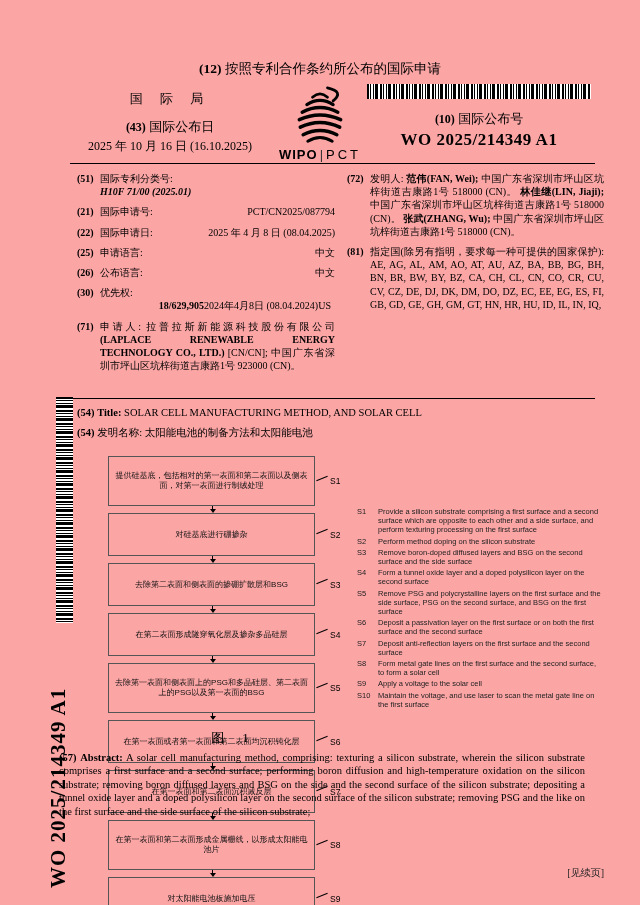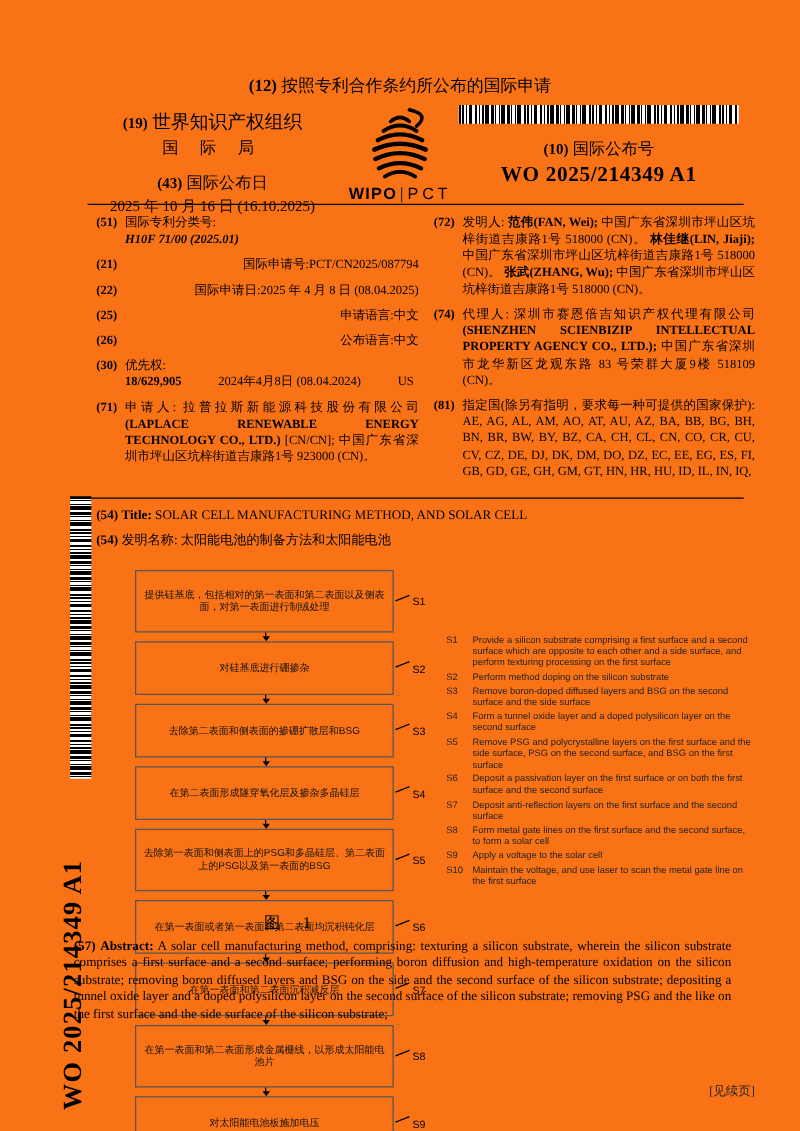--- a/index.html
+++ b/index.html
@@ -1,16 +1,16 @@
 <!DOCTYPE html>
 <html><head>
 <meta charset="utf-8">
 <style>
   html,body{margin:0;padding:0;background:#888;}
-  .page{position:relative;width:640px;height:905px;background:#f97316;color:#000;
+  .page{position:relative;width:640px;height:905px;background:#fca5a5;color:#000;
         font-family:"Liberation Serif", serif;overflow:hidden;}
   .abs{position:absolute;}
 
   
   .line12{top:60px;left:0;width:640px;text-align:center;font-size:13.5px;}
   .line12 .tag{font-weight:bold;}
   .hdr-left{top:88px;left:70px;width:200px;text-align:center;}
   .hdr-left .org{font-size:15px;}
   .hdr-left .org .tag{font-weight:bold;font-size:12px;}
   .hdr-left .bureau{font-size:13px;letter-spacing:7px;margin-top:2px;}
@@ -32,23 +32,23 @@
   .rule{left:70px;width:525px;border-top:1.6px solid #000;}
   .rule-1{top:163px;}
   .rule-2{top:398px;}
 
   
   .biblio{top:172px;left:77px;width:527px;display:flex;font-size:10px;line-height:13.2px;}
   .col-l{width:258px;margin-right:12px;}
   .col-r{width:257px;}
   .entry{position:relative;padding-left:23px;margin-bottom:7px;}
   .entry .tag{position:absolute;left:0;top:0;font-weight:bold;}
-  .kv{display:flex;justify-content:flex-end;}
+  .kv{display:flex;justify-content:space-between;}
   .ipc-v{font-weight:bold;font-style:italic;}
-  .prio-row{display:flex;justify-content:space-between;padding-right:4px;}
+  .prio-row{display:flex;justify-content:flex-end;padding-right:4px;}
   .just{text-align:justify;}
   .bd{font-weight:bold;}
 
   
   .t54{left:77px;width:527px;font-size:10.5px;line-height:13px;}
   .t54 .tag,.t54 .key{font-weight:bold;text-align:center;}
   .t54-en{top:406px;}
   .t54-zh{top:426px;}
   .t54-zh .key{font-weight:normal;}
 
@@ -93,24 +93,20 @@
 <body>
 
 <div class="page">
 
   <div class="abs line12">
     <span class="tag">(12)</span>
     <span>按照专利合作条约所公布的国际申请</span>
   </div>
 
   <div class="abs hdr-left">
-    <div class="org">
-      <span class="tag">(19)</span>
-      <span>世界知识产权组织</span>
-    </div>
     <div class="bureau">国 际 局</div>
     <div class="pubdate-t">
       <span class="tag">(43)</span>
       <span>国际公布日</span>
     </div>
     <div class="pubdate-v">2025 年 10 月 16 日 (16.10.2025)</div>
   </div>
 
   <div class="abs logo-wrap">
     <svg class="logo-svg" width="60" height="62" viewBox="0 0 64 66">
@@ -198,27 +194,20 @@
         <span class="tag">(72)</span>
         <span>发明人:</span>
         <span class="bd">范伟(FAN, Wei);</span>
         <span>中国广东省深圳市坪山区坑梓街道吉康路1号 518000 (CN)。</span>
         <span class="bd">林佳继(LIN, Jiaji);</span>
         <span>中国广东省深圳市坪山区坑梓街道吉康路1号 518000 (CN)。</span>
         <span class="bd">张武(ZHANG, Wu);</span>
         <span>中国广东省深圳市坪山区坑梓街道吉康路1号 518000 (CN)。</span>
       </div>
       <div class="entry just">
-        <span class="tag">(74)</span>
-        <span>代理人:</span>
-        <span>深圳市赛恩倍吉知识产权代理有限公司</span>
-        <span class="bd">(SHENZHEN SCIENBIZIP INTELLECTUAL PROPERTY AGENCY CO., LTD.);</span>
-        <span>中国广东省深圳市龙华新区龙观东路 83 号荣群大厦9楼 518109 (CN)。</span>
-      </div>
-      <div class="entry just">
         <span class="tag">(81)</span>
         <span>指定国</span><span>(除另有指明，要求每一种可提供的国家保护): AE, AG, AL, AM, AO, AT, AU, AZ, BA, BB, BG, BH, BN, BR, BW, BY, BZ, CA, CH, CL, CN, CO, CR, CU, CV, CZ, DE, DJ, DK, DM, DO, DZ, EC, EE, EG, ES, FI, GB, GD, GE, GH, GM, GT, HN, HR, HU, ID, IL, IN, IQ,</span>
       </div>
     </div>
   </div>
 
   <div class="abs barcode-left"></div>
   <div class="abs side-pubno">WO 2025/214349 A1</div>
 
   <div class="abs rule rule-2"></div>

